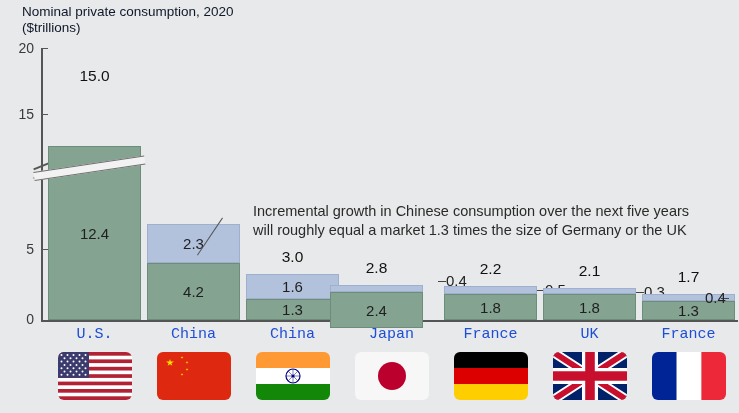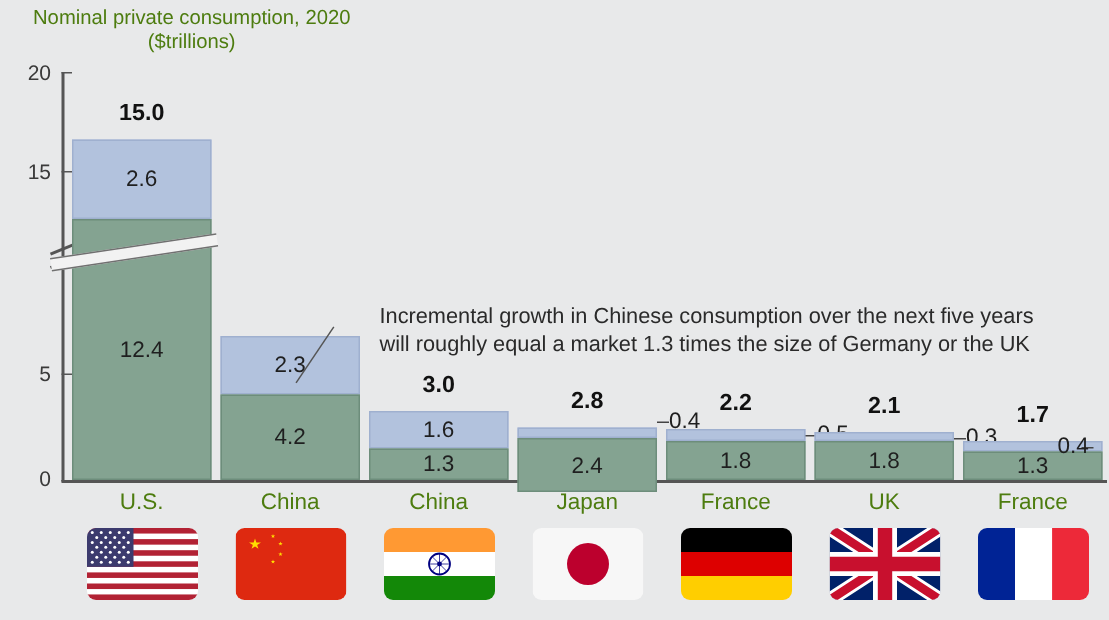--- a/index.html
+++ b/index.html
@@ -18,23 +18,22 @@
   #chart-root {
     position: absolute;
     inset: 0;
   }
   .title {
     position: absolute;
     left: 22px;
     top: 4px;
     font-size: 13.5px;
     line-height: 16px;
-    color: #4d7c0f;
+    color: #0f172a;
     white-space: pre;
-    text-align: center;
   }
   
   .plot {
     position: absolute;
     left: 0;
     top: 0;
     width: 739px;
     height: 413px;
   }
   .axis-line {
@@ -119,42 +118,43 @@
   .seg-val {
     font-size: 15px;
     color: #1f1f1f;
   }
   .total-label {
     position: absolute;
     left: 0;
     width: 100%;
     text-align: center;
     font-size: 15.5px;
-    font-weight: bold;
+    font-weight: normal;
     color: #111;
   }
   .ext-label {
     position: absolute;
     font-size: 15px;
     color: #1f1f1f;
     white-space: nowrap;
   }
   .ext-leader {
     position: absolute;
     height: 1.4px;
     width: 8px;
     background: #444;
   }
   
   .xlabel {
     position: absolute;
     top: 326px;
     text-align: center;
     font-size: 15px;
-    color: #4d7c0f;
+    color: #1d4ed8;
+    font-family: Liberation Mono, monospace;
   }
   .flag-wrap {
     position: absolute;
     top: 352px;
     display: flex;
     justify-content: center;
   }
   .flag {
     width: 74px;
     height: 48px;
@@ -205,23 +205,20 @@
     <div class="ylabel" style="top:40px;">20</div>
     <div class="ylabel" style="top:106px;">15</div>
     <div class="ylabel" style="top:241px;">5</div>
     <div class="ylabel" style="top:311px;">0</div>
 
     <div class="axis-break" style="top:165px;"></div>
     <div class="axis-break" style="top:174px;"></div>
 
     <div class="bar-group" style="left:48px; width:93px; height:227px;">
       <div class="total-label" style="top:-26px;">15.0</div>
-      <div class="seg seg-top" style="top:0px; height:53px;">
-        <span class="seg-val">2.6</span>
-      </div>
       <div class="seg seg-bottom" style="top:53px; height:174px;">
         <span class="seg-val">12.4</span>
       </div>
     </div>
     <div class="bar-break" style="left:34px; top:172px; width:112px; height:22px;">
       <div class="band"></div>
     </div>
 
     <div class="bar-group" style="left:147px; width:93px; height:96px;">
       <div class="seg seg-top" style="top:0px; height:39px;">
@@ -235,21 +232,21 @@
     <div class="bar-group" style="left:246px; width:93px; height:46px;">
       <div class="total-label" style="top:-26px;">3.0</div>
       <div class="seg seg-top" style="top:0px; height:25px;">
         <span class="seg-val">1.6</span>
       </div>
       <div class="seg seg-bottom" style="top:25px; height:21px;">
         <span class="seg-val">1.3</span>
       </div>
     </div>
 
-    <div class="bar-group" style="left:345px; width:93px; height:35px;">
+    <div class="bar-group" style="left:330px; width:93px; height:35px;">
       <div class="total-label" style="top:-26px;">2.8</div>
       <div class="seg seg-top" style="top:0px; height:7px;"></div>
       <div class="seg seg-bottom" style="top:7px; height:36px;">
         <span class="seg-val">2.4</span>
       </div>
     </div>
     <div class="ext-leader" style="left:438px; top:281px;"></div>
     <div class="ext-label" style="left:446px; top:272px;">0.4</div>
 
     <div class="bar-group" style="left:444px; width:93px; height:34px;">

